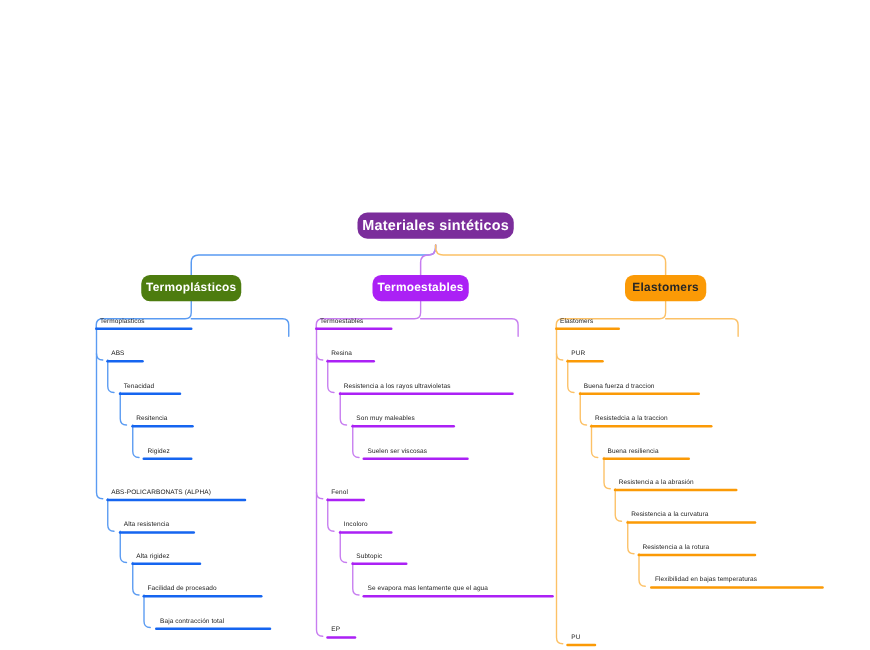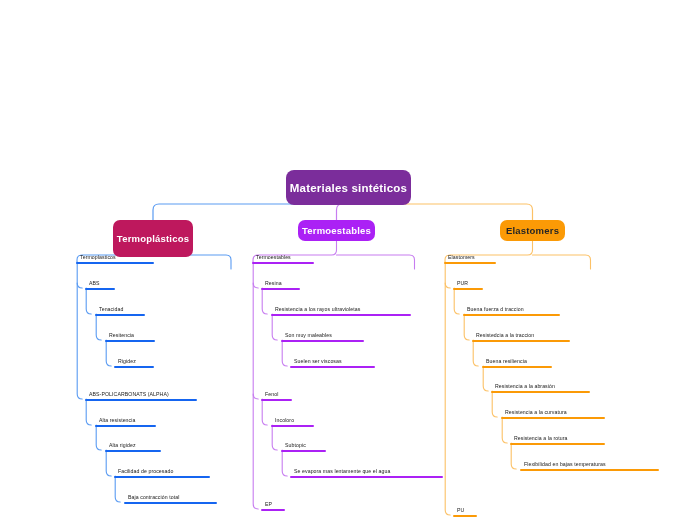--- a/index.html
+++ b/index.html
@@ -108,24 +108,24 @@
       <path d="M 272.2 425 V 445 Q 272.2 450 277.2 450" fill="none" stroke="#c77df0" stroke-width="1.1" stroke-linecap="round"></path>
       <path d="M 282.2 450 V 471 Q 282.2 476 287.2 476" fill="none" stroke="#c77df0" stroke-width="1.1" stroke-linecap="round"></path>
       <path d="M 454.2 288 V 309 Q 454.2 314 459.2 314" fill="none" stroke="#fcc166" stroke-width="1.1" stroke-linecap="round"></path>
       <path d="M 464.2 314 V 335 Q 464.2 340 469.2 340" fill="none" stroke="#fcc166" stroke-width="1.1" stroke-linecap="round"></path>
       <path d="M 473.2 340 V 361 Q 473.2 366 478.2 366" fill="none" stroke="#fcc166" stroke-width="1.1" stroke-linecap="round"></path>
       <path d="M 483.2 366 V 386 Q 483.2 391 488.2 391" fill="none" stroke="#fcc166" stroke-width="1.1" stroke-linecap="round"></path>
       <path d="M 492.2 391 V 412 Q 492.2 417 497.2 417" fill="none" stroke="#fcc166" stroke-width="1.1" stroke-linecap="round"></path>
       <path d="M 502.2 417 V 438 Q 502.2 443 507.2 443" fill="none" stroke="#fcc166" stroke-width="1.1" stroke-linecap="round"></path>
       <path d="M 511.2 443 V 464 Q 511.2 469 516.2 469" fill="none" stroke="#fcc166" stroke-width="1.1" stroke-linecap="round"></path>
     </svg>
-<div class="pill root" style="left: 286px; top: 170px; width: 125px; height: 35px; background: rgb(123, 45, 155); color: rgb(255, 255, 255);">
+<div class="pill root" style="left: 286px; top: 170px; width: 125px; height: 21px; background: rgb(123, 45, 155); color: rgb(255, 255, 255);">
       <span>Materiales sintéticos</span>
     </div>
-    <div class="pill branch" style="left: 113px; top: 220px; width: 80px; height: 37px; background: #be185d; color: rgb(255, 255, 255);">
+    <div class="pill branch" style="left: 113px; top: 220px; width: 80px; height: 21px; background: #4d7c0f; color: rgb(255, 255, 255);">
       <span>Termoplásticos</span>
     </div>
     <div class="pill branch" style="left: 298px; top: 220px; width: 77px; height: 21px; background: rgb(171, 33, 245); color: rgb(255, 255, 255);">
       <span>Termoestables</span>
     </div>
     <div class="pill branch" style="left: 500px; top: 220px; width: 65px; height: 21px; background: rgb(251, 154, 6); color: rgb(38, 38, 38);">
       <span>Elastomers</span>
     </div>
     <div class="topic" style="left: 76px; top: 251px; width: 78px; height: 13px;">
       <span class="topic-label">Termoplasticos</span>

